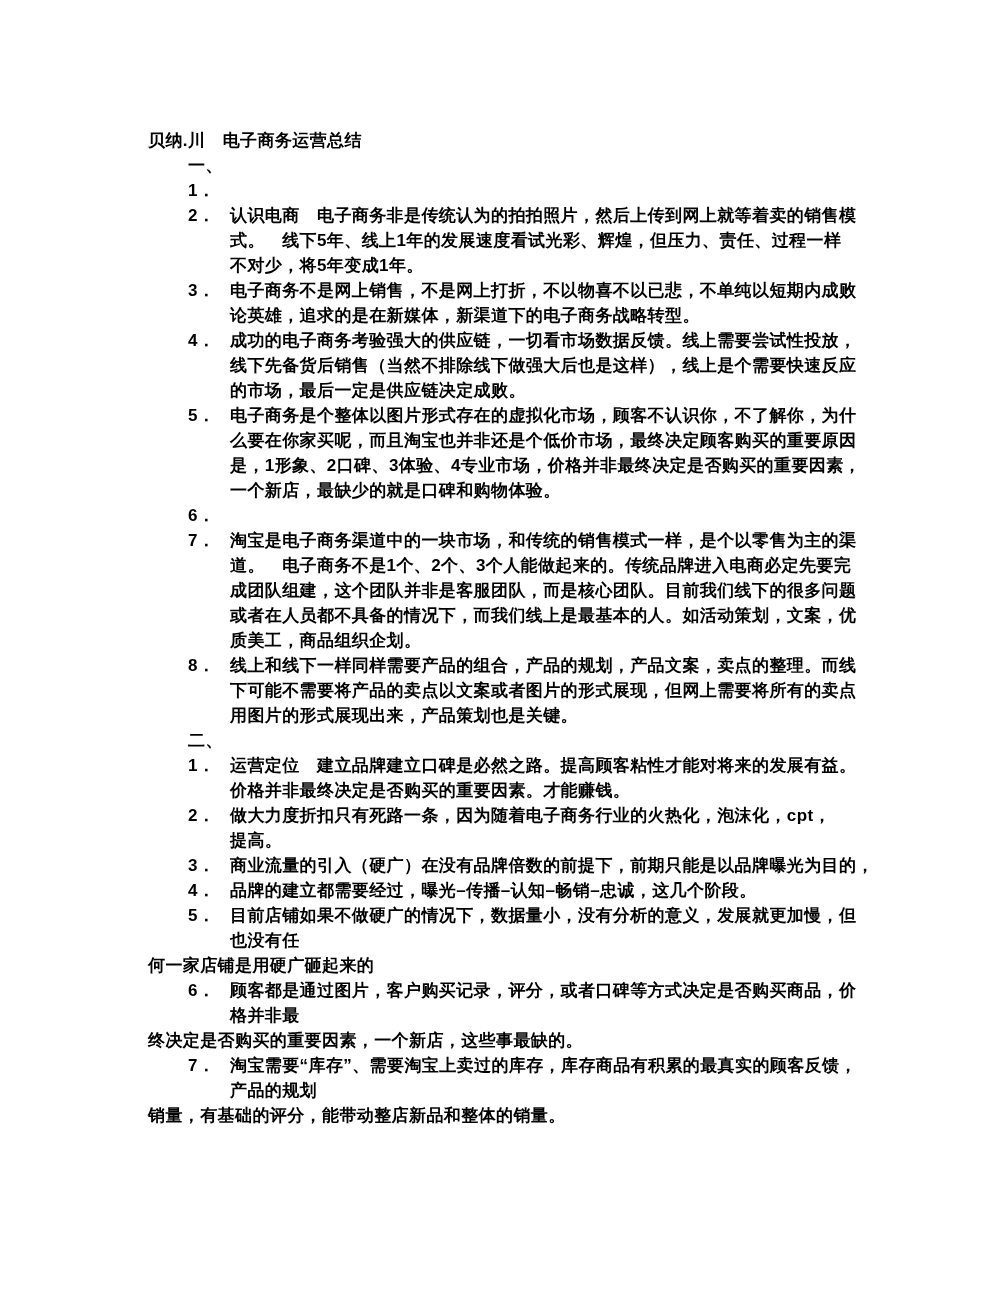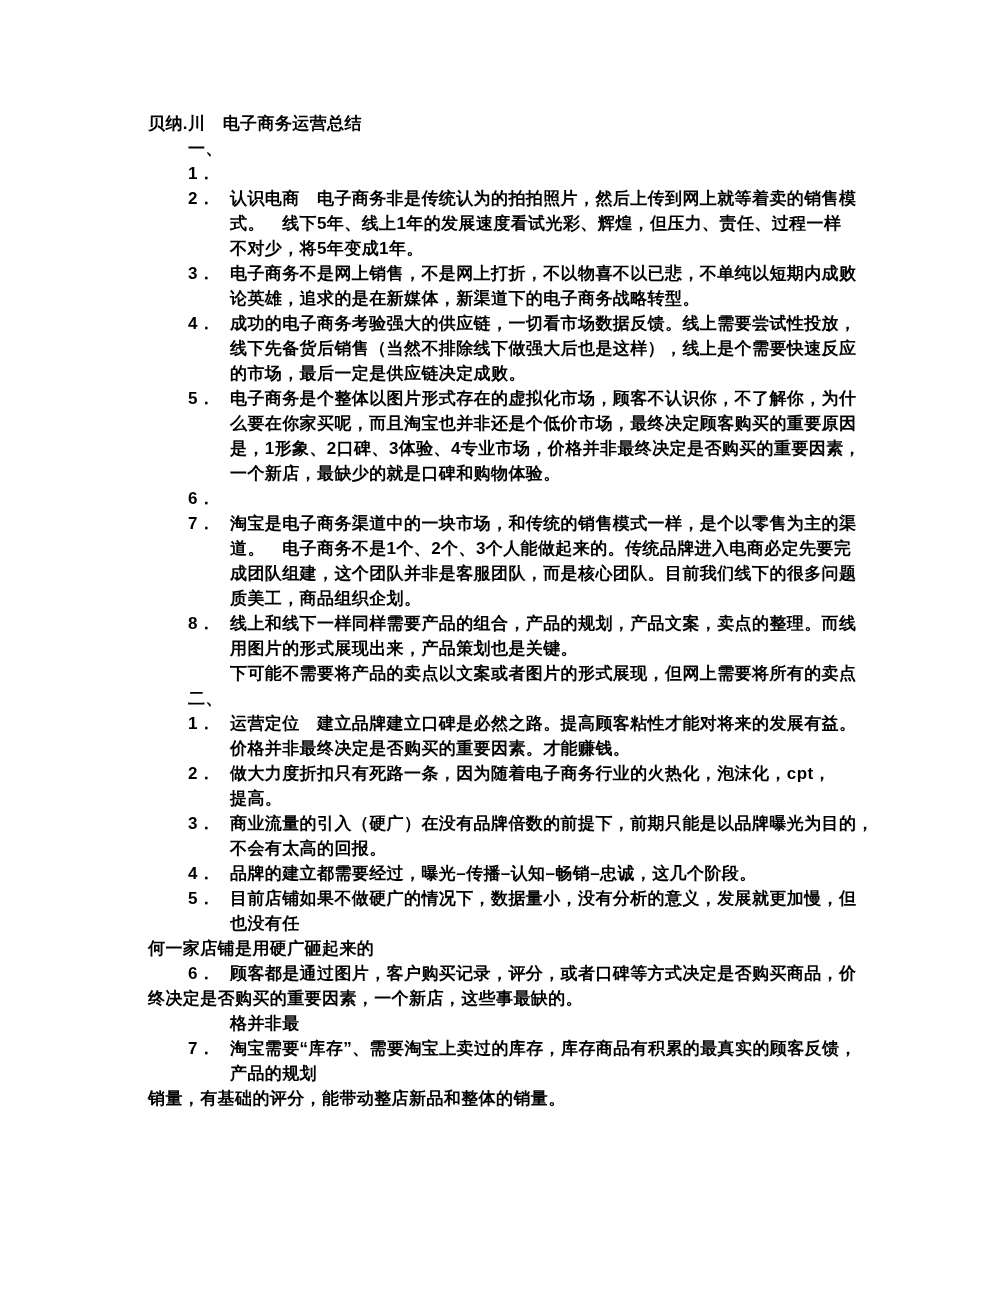--- a/index.html
+++ b/index.html
@@ -10,21 +10,21 @@
   body {
     width: 1000px;
     height: 1295px;
     position: relative;
     overflow: hidden;
     font-family: "Liberation Sans", sans-serif;
     color: #000000;
   }
   .doc {
     position: absolute;
-    top: 111px;
+    top: 128px;
     left: 148px;
     width: 852px;
   }
   .line {
     white-space: pre;
     font-size: 17px;
     line-height: 25px;
     min-height: 25px;
     letter-spacing: 0.4px;
     font-weight: 600;
@@ -69,35 +69,35 @@
       <div class="line cont">线下先备货后销售（当然不排除线下做强大后也是这样），线上是个需要快速反应</div>
       <div class="line cont">的市场，最后一定是供应链决定成败。</div>
       <div class="line item"><span class="num">5．</span><span class="txt">电子商务是个整体以图片形式存在的虚拟化市场，顾客不认识你，不了解你，为什</span></div>
       <div class="line cont">么要在你家买呢，而且淘宝也并非还是个低价市场，最终决定顾客购买的重要原因</div>
       <div class="line cont">是，1形象、2口碑、3体验、4专业市场，价格并非最终决定是否购买的重要因素，</div>
       <div class="line cont">一个新店，最缺少的就是口碑和购物体验。</div>
       <div class="line item"><span class="num">6．</span><span class="txt"></span></div>
       <div class="line item"><span class="num">7．</span><span class="txt">淘宝是电子商务渠道中的一块市场，和传统的销售模式一样，是个以零售为主的渠</span></div>
       <div class="line cont">道。　电子商务不是1个、2个、3个人能做起来的。传统品牌进入电商必定先要完</div>
       <div class="line cont">成团队组建，这个团队并非是客服团队，而是核心团队。目前我们线下的很多问题</div>
+      <div class="line cont">或者在人员都不具备的情况下，而我们线上是最基本的人。如活动策划，文案，优</div>
       <div class="line cont">质美工，商品组织企划。</div>
       <div class="line item"><span class="num">8．</span><span class="txt">线上和线下一样同样需要产品的组合，产品的规划，产品文案，卖点的整理。而线</span></div>
+      <div class="line cont">下可能不需要将产品的卖点以文案或者图片的形式展现，但网上需要将所有的卖点</div>
       <div class="line cont">用图片的形式展现出来，产品策划也是关键。</div>
-      <div class="line cont">下可能不需要将产品的卖点以文案或者图片的形式展现，但网上需要将所有的卖点</div>
       <div class="line item"><span class="num">二、</span><span class="txt"></span></div>
       <div class="line item"><span class="num">1．</span><span class="txt">运营定位　建立品牌建立口碑是必然之路。提高顾客粘性才能对将来的发展有益。</span></div>
       <div class="line cont">价格并非最终决定是否购买的重要因素。才能赚钱。</div>
       <div class="line item"><span class="num">2．</span><span class="txt">做大力度折扣只有死路一条，因为随着电子商务行业的火热化，泡沫化，cpt，</span></div>
       <div class="line cont">提高。</div>
       <div class="line item"><span class="num">3．</span><span class="txt">商业流量的引入（硬广）在没有品牌倍数的前提下，前期只能是以品牌曝光为目的，</span></div>
-      <div class="line cont">不会有太高的回报。</div>
       <div class="line item"><span class="num">4．</span><span class="txt">品牌的建立都需要经过，曝光–传播–认知–畅销–忠诚，这几个阶段。</span></div>
       <div class="line item"><span class="num">5．</span><span class="txt">目前店铺如果不做硬广的情况下，数据量小，没有分析的意义，发展就更加慢，但</span></div>
       <div class="line cont">也没有任</div>
       <div class="line margin">何一家店铺是用硬广砸起来的</div>
       <div class="line item"><span class="num">6．</span><span class="txt">顾客都是通过图片，客户购买记录，评分，或者口碑等方式决定是否购买商品，价</span></div>
+      <div class="line cont">格并非最</div>
       <div class="line margin">终决定是否购买的重要因素，一个新店，这些事最缺的。</div>
-      <div class="line cont">格并非最</div>
       <div class="line item"><span class="num">7．</span><span class="txt">淘宝需要“库存”、需要淘宝上卖过的库存，库存商品有积累的最真实的顾客反馈，</span></div>
       <div class="line cont">产品的规划</div>
       <div class="line margin">销量，有基础的评分，能带动整店新品和整体的销量。</div>
     </div>
 </div>
 
 </body></html>

